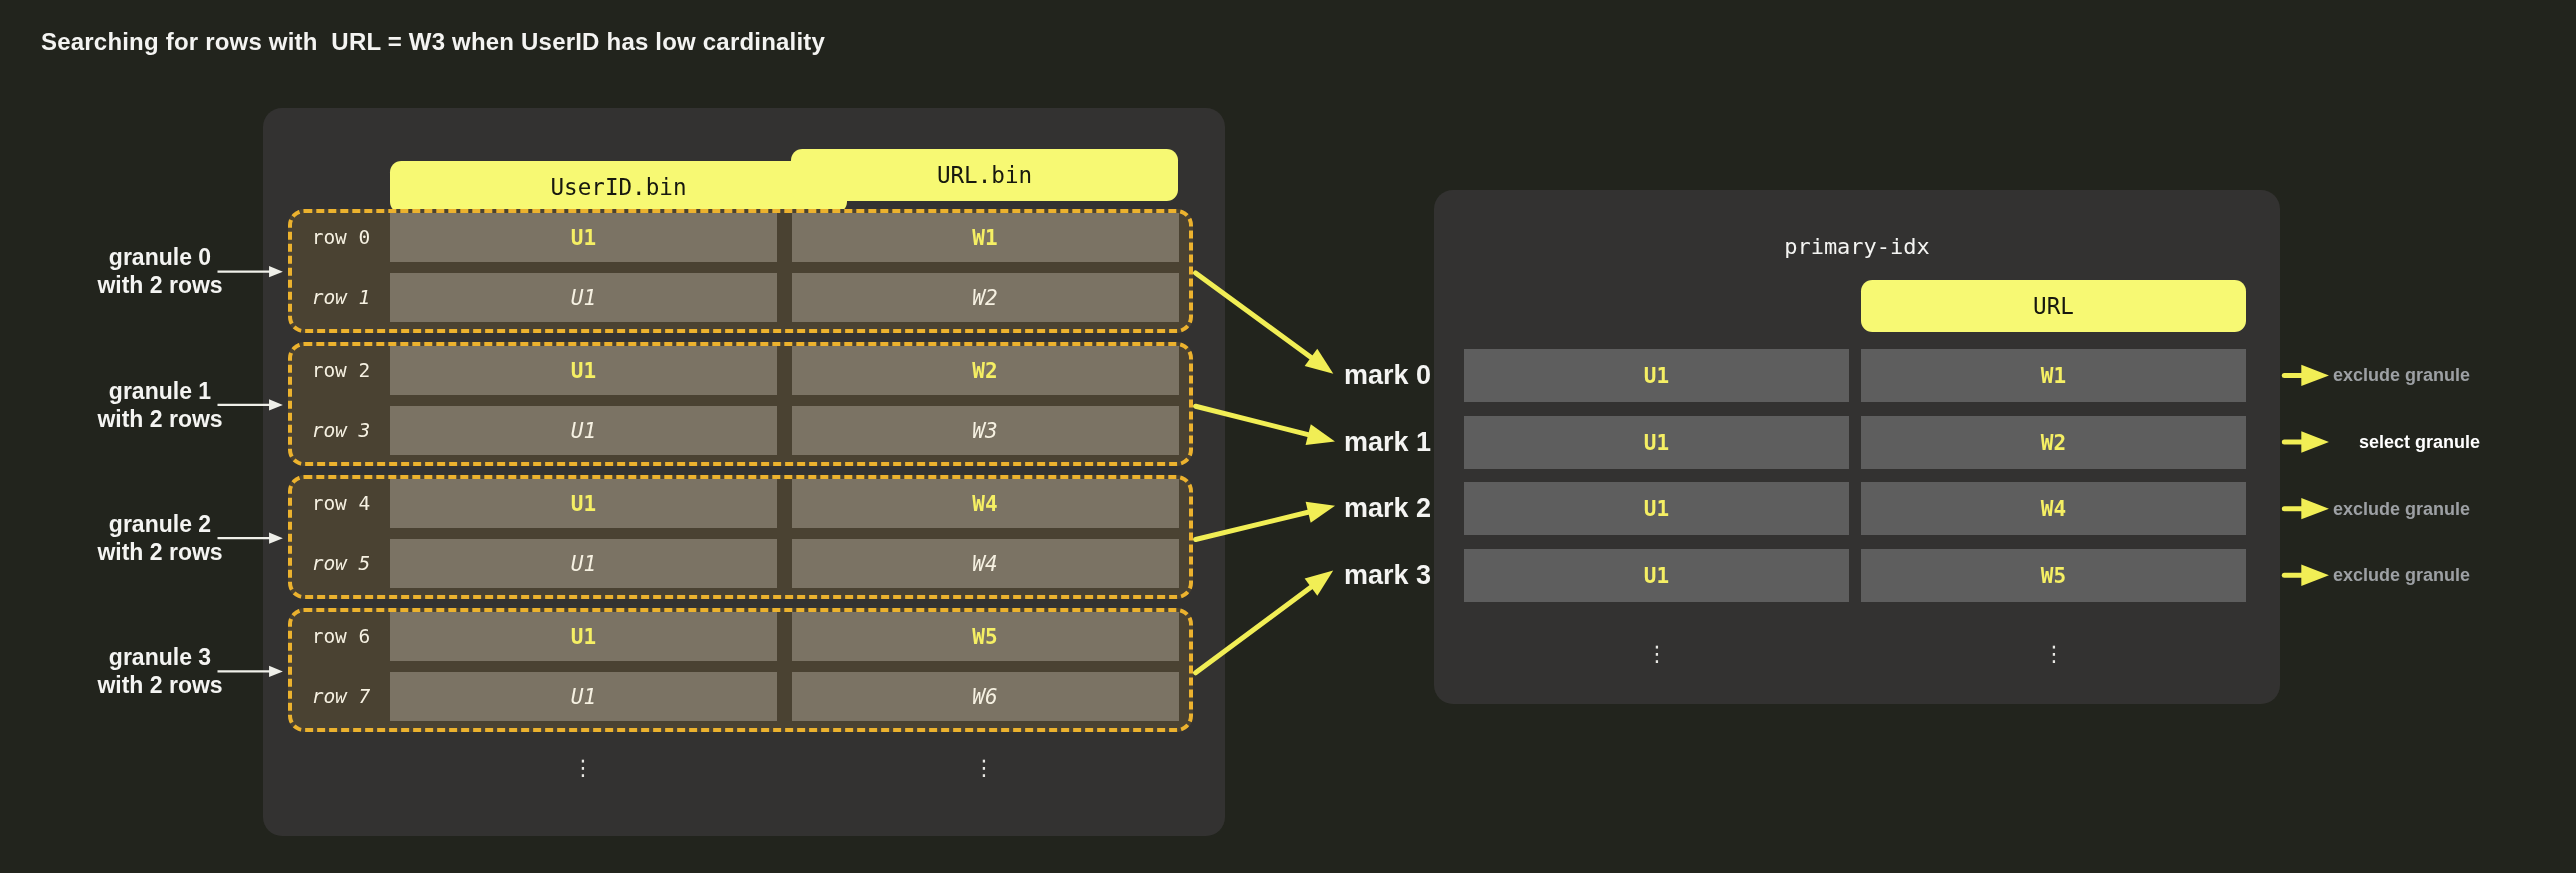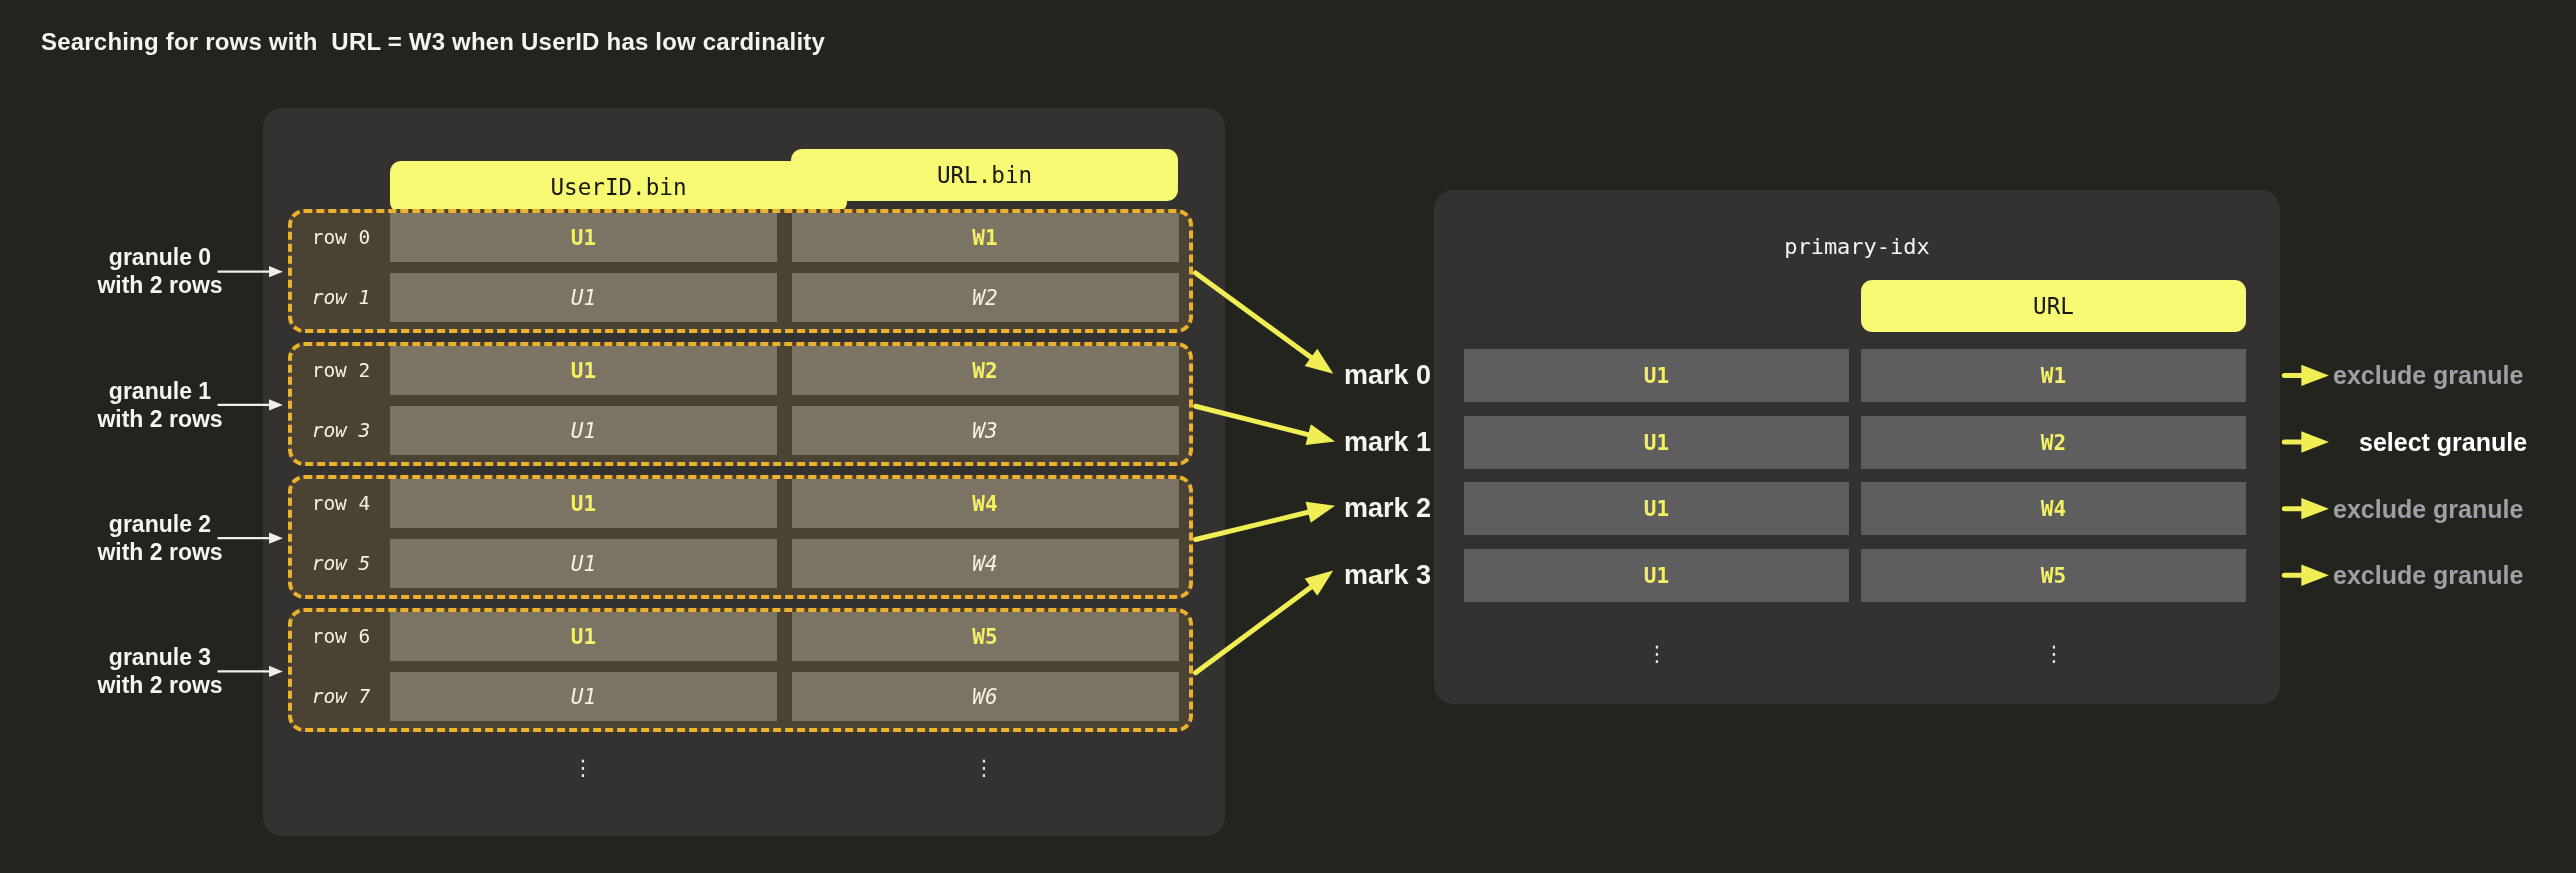--- a/index.html
+++ b/index.html
@@ -59,21 +59,21 @@
   #idx-panel .ellipsis.e2{left:601px;}
   
   .granule-label{position:absolute;left:53px;width:214px;text-align:center;
     color:var(--text_white);font-size:23px;font-weight:700;line-height:28px;}
   .granule-label.l0{top:243px}.granule-label.l1{top:377px}
   .granule-label.l2{top:510px}.granule-label.l3{top:643px}
   .mark-label{position:absolute;left:1344px;font-size:27px;font-weight:700;
     color:var(--text_white);line-height:30px;}
   .mark-label.m0{top:360px}.mark-label.m1{top:427px}
   .mark-label.m2{top:493px}.mark-label.m3{top:560px}
-  .action-label{position:absolute;left:2333px;font-size:25px;font-weight:700;line-height:28px;}
+  .action-label{position:absolute;left:2333px;font-size:18px;font-weight:700;line-height:28px;}
   .action-label[data-kind="exclude"]{color:var(--text_gray);}
   .action-label[data-kind="select"]{color:#ffffff;margin-left:26px;}
   .action-label.a0{top:361px}.action-label.a1{top:428px}
   .action-label.a2{top:495px}.action-label.a3{top:561px}
   svg.arrows{position:absolute;left:0;top:0;pointer-events:none;}
 </style>
 </head>
 <body>
 
 <div id="canvas">

